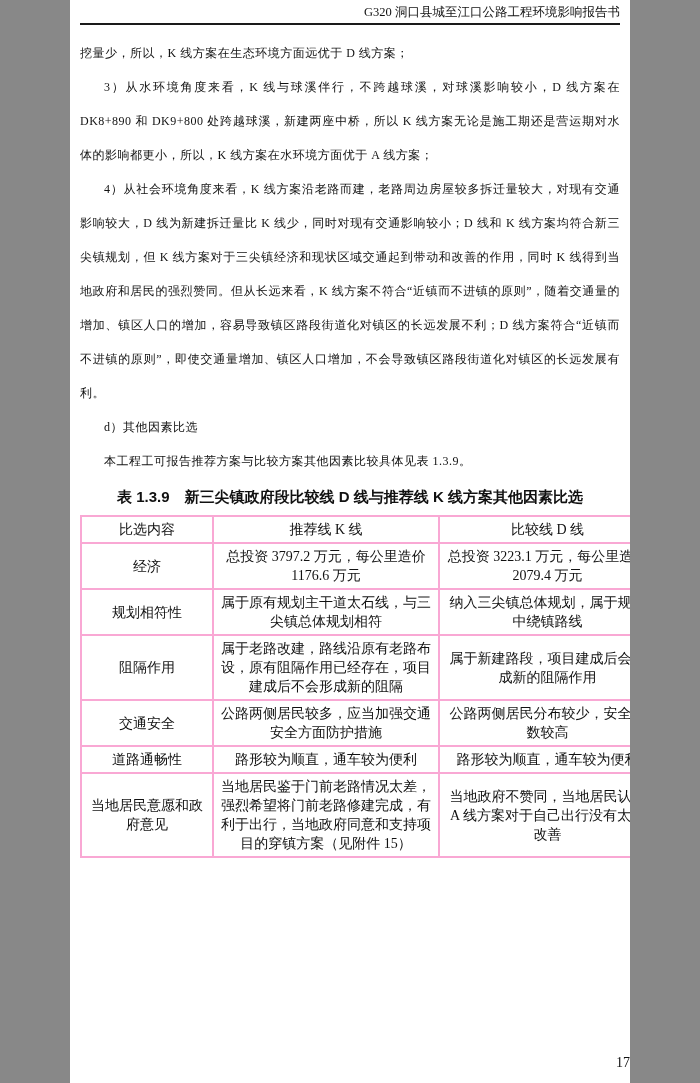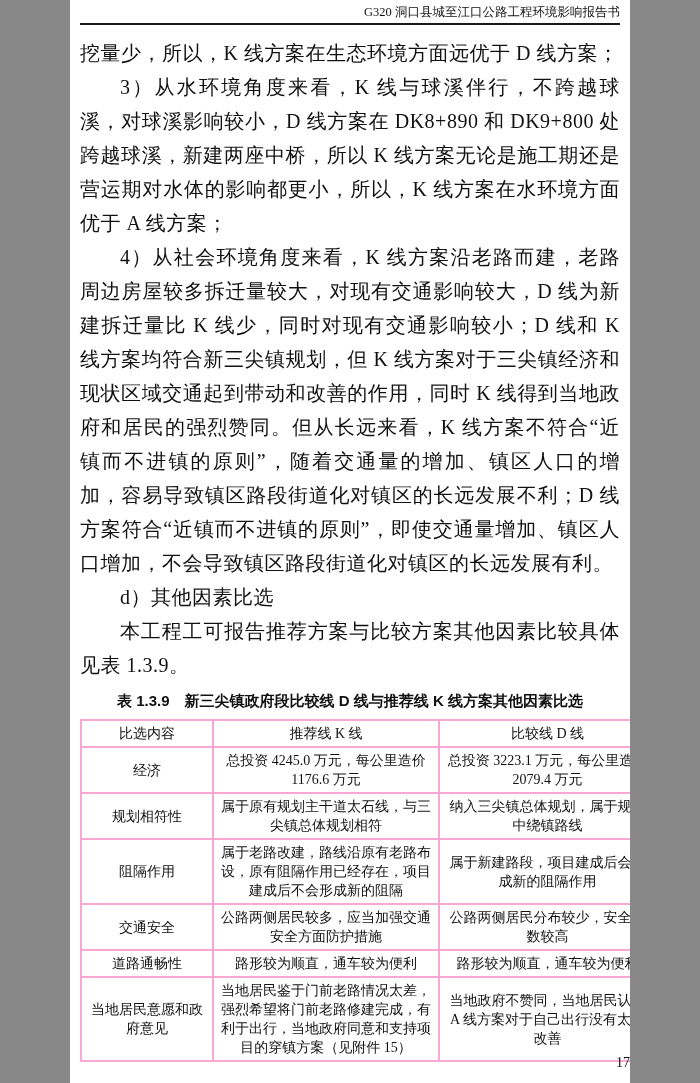--- a/index.html
+++ b/index.html
@@ -18,21 +18,21 @@
   .doc-header {
     padding-top: 5px;
     padding-bottom: 3px;
     text-align: right;
     font-size: 12.5px;
     line-height: 15px;
     border-bottom: 2px solid #1a1a1a;
   }
   .body-text {
     margin-top: 11px;
-    font-size: 20px;
+    font-size: 12px;
     line-height: 34px;
     text-align: justify;
     letter-spacing: 0.5px;
   }
   .body-text p { margin: 0; }
   .body-text p.indent { text-indent: 2em; }
   .table-caption {
     margin: 9px 0 8px;
     text-align: center;
     font-family: "Liberation Sans", "DejaVu Sans", sans-serif;
@@ -97,21 +97,21 @@
       <tr>
         <th>比选内容</th>
         <th>推荐线 K 线</th>
         <th>比较线 D 线</th>
         <th>比较结果</th>
       </tr>
     </thead>
     <tbody>
       <tr>
         <td>经济</td>
-        <td>总投资 4245.0 万元，每公里造价 1176.6 万元</td>
+        <td>总投资 3797.2 万元，每公里造价 1176.6 万元</td>
         <td>总投资 3223.1 万元，每公里造价 2079.4 万元</td>
         <td>K 线优</td>
       </tr>
       <tr>
         <td>规划相符性</td>
         <td>属于原有规划主干道太石线，与三尖镇总体规划相符</td>
         <td>纳入三尖镇总体规划，属于规划中绕镇路线</td>
         <td>相似</td>
       </tr>
       <tr>

